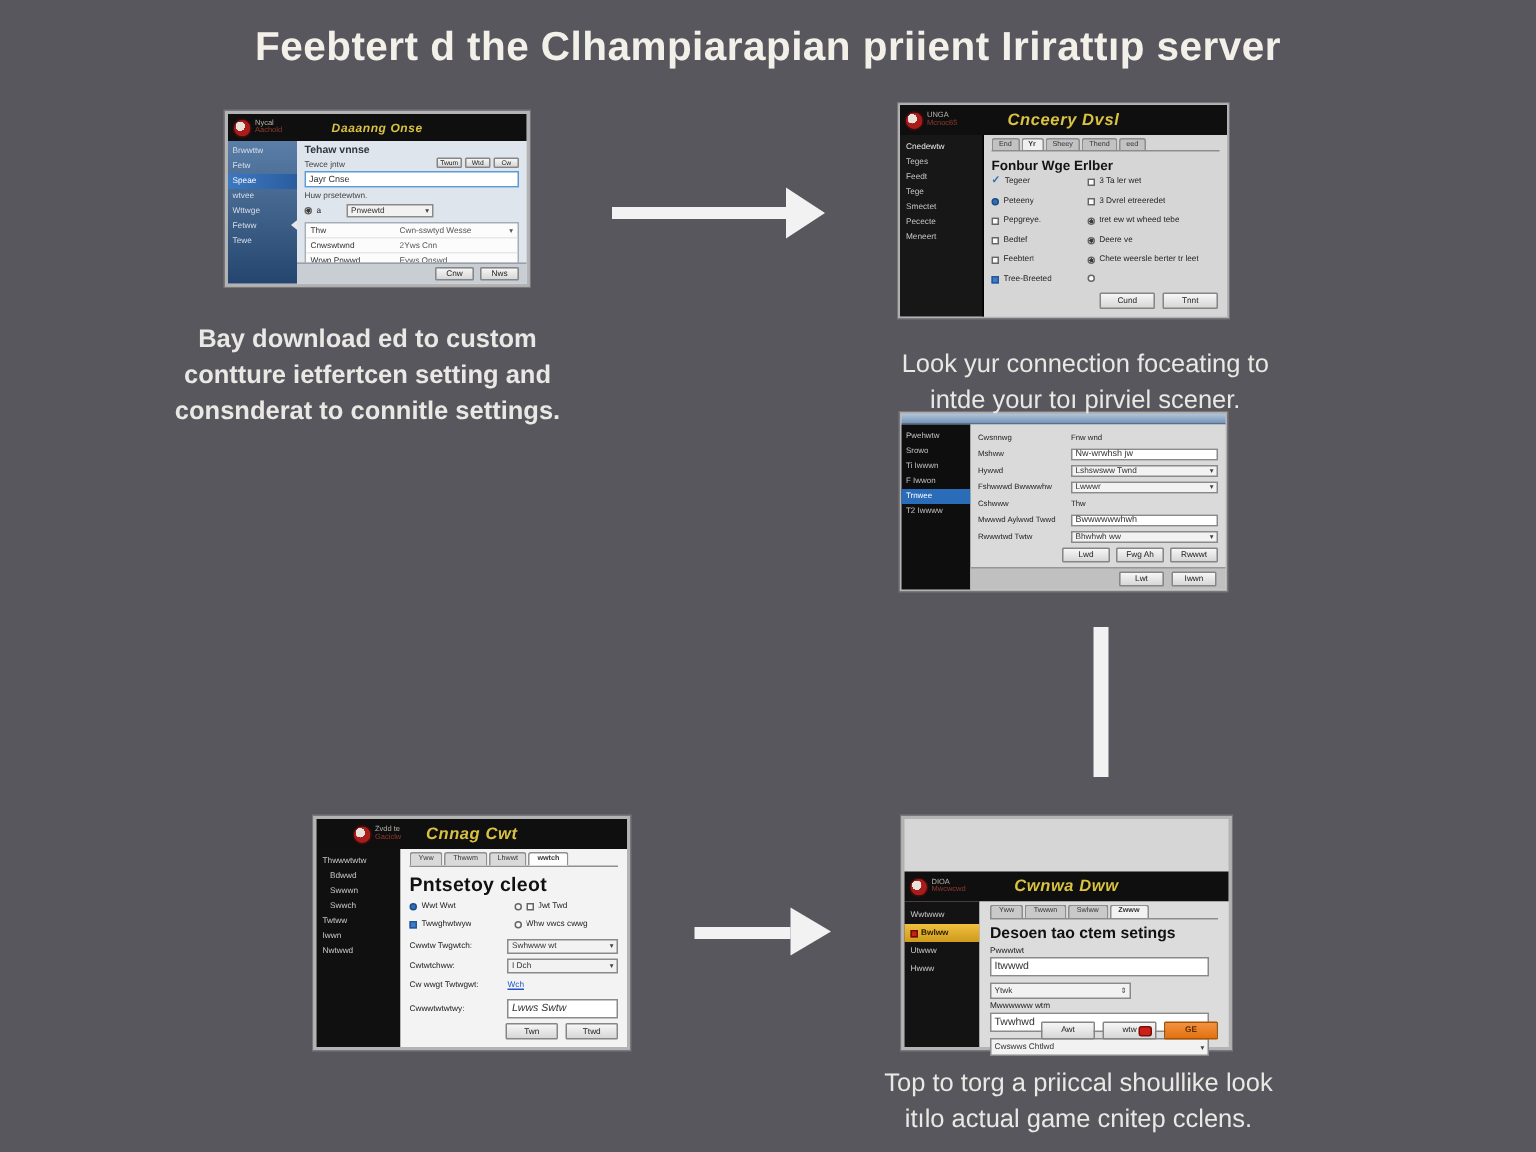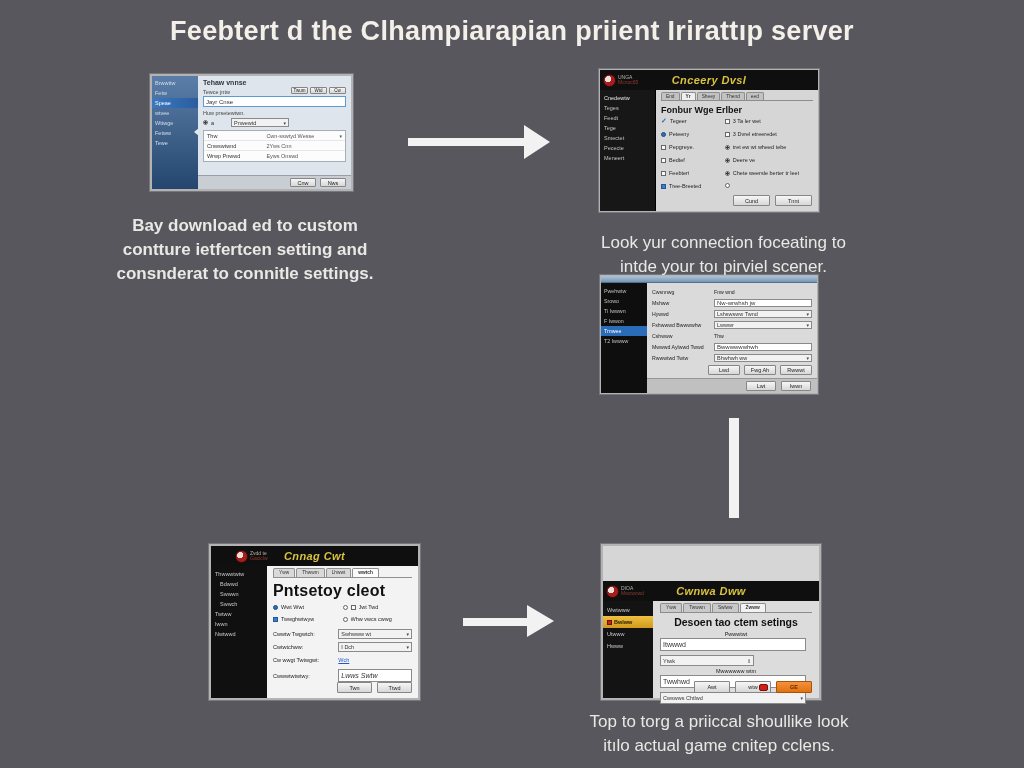--- a/index.html
+++ b/index.html
@@ -124,42 +124,42 @@
   .w4 { left:209px; top:544px; width:211px; height:156px; }
   .w4 .titlebar { height:20px;padding-left:24px; }
   .w4side { flex:0 0 56px; background:#101010; padding-top:3px; }
   .w4item { font-size:5.5px; color:#c9c9c9; padding:2px 4px; white-space:nowrap; overflow:hidden; }
   .w4item.indent { padding-left:9px; }
   .w4main { flex:1; background:#f3f3f3; position:relative; padding:0 6px; }
   .w4tabs { display:flex; gap:1px; padding-top:2px; border-bottom:1px solid #909090; height:12px; }
   .w4tab { font-size:4.8px; color:#333; background:#d9d9d9; border:1px solid #909090; border-bottom:none;
     padding:1px 5px 0; border-radius:2px 2px 0 0; }
   .w4tab.active { background:#fdfdfd; font-weight:bold; }
-  .w4head { font-size:16px; font-weight:bold; color:#111; margin:4px 0 4px; letter-spacing:0.2px; }
+  .w4head { font-size:13px; font-weight:bold; color:#111; margin:4px 0 4px; letter-spacing:0.2px; }
   .w4opts { display:flex; flex-direction:column; gap:6px; margin-bottom:5px; }
   .w4optrow { display:flex; }
   .w4optrow .cell { flex:1; display:flex; align-items:center; gap:3px; }
   .w4frow { display:flex; align-items:center; height:13px; }
   .w4frow .lbl { flex:0 0 47%; font-size:5.5px; color:#222; }
   .w4frow .sel { width:80px; height:10px; }
   .w4link { font-size:5.5px; color:#2255cc; text-decoration:underline; }
   .w4inprow { display:flex; align-items:center; margin-top:2px; height:15px; }
   .w4inprow .lbl { flex:0 0 47%; font-size:5.5px; color:#222; }
   .w4inprow .inp { flex:1; height:13px; font-size:7px; font-style:italic; }
   .w4footer { position:absolute; right:6px; bottom:5px; display:flex; gap:5px; }
   .w4footer .btn { width:35px; height:11px; }
 
   
   .w5 { left:601px; top:544px; width:220px; height:156px; }
   .w5 .titlebar { height:20px;margin-top:35px; }
   .w5side { flex:0 0 50px; background:#131313; padding-top:3px; }
   .w5item { font-size:5.5px; color:#c9c9c9; padding:3px 4px; white-space:nowrap; overflow:hidden; display:flex; align-items:center; gap:2px; }
   .w5item.active { background:linear-gradient(180deg,#f0c040,#cf9a1d); color:#241b00; font-weight:bold; }
   .w5redic { width:5px; height:5px; background:#c22418; border:1px solid #6e0e06; }
-  .w5main { flex:1; background:#dcdcdc; position:relative; padding:0 7px;text-align:center; }
+  .w5main { flex:1; background:#dcdcdc; position:relative; padding:0 7px; }
   .w5tabs { display:flex; gap:1px; padding-top:2px; border-bottom:1px solid #8d8d8d; height:12px; }
   .w5tab { font-size:4.8px; color:#333; background:#c9c9c9; border:1px solid #8d8d8d; border-bottom:none;
     padding:1px 5px 0; border-radius:2px 2px 0 0; }
   .w5tab.active { background:#f2f2f2; font-weight:bold; }
   .w5head { font-size:10.5px; font-weight:bold; color:#111; margin:3px 0 3px; }
   .w5lab { font-size:5.5px; color:#222; margin-top:2px; }
   .w5inp { height:13px; font-size:7px; margin-top:1px; width:96%; }
   .w5selrow { margin-top:4px; display:flex; }
   .w5sel1 { width:62%; height:11px; }
   .w5sel2 { width:96%; height:12px; margin-top:4px; }
@@ -194,20 +194,28 @@
     <div class="shaft"></div>
     <div class="head"></div>
   </div>
   <div class="arrow arrow2">
     <div class="shaft"></div>
     <div class="head"></div>
   </div>
   <div class="vbar"></div>
 
   <div class="win w1">
+    <div class="titlebar">
+      <span class="logo"></span>
+      <span class="logolines">
+        <span class="l1">Nycal</span>
+        <span class="l2">Aachold</span>
+      </span>
+      <span class="wtitle">Daaanng Onse</span>
+    </div>
     <div class="wbody">
       <div class="w1side">
         <div class="w1item">Brwwttw</div>
         <div class="w1item">Fetw</div>
         <div class="w1item active">Speae</div>
         <div class="w1item">wtvee</div>
         <div class="w1item">Wttwge</div>
         <div class="w1item">Fetww</div>
         <div class="w1item">Tewe</div>
         <div class="w1collapse"></div>

